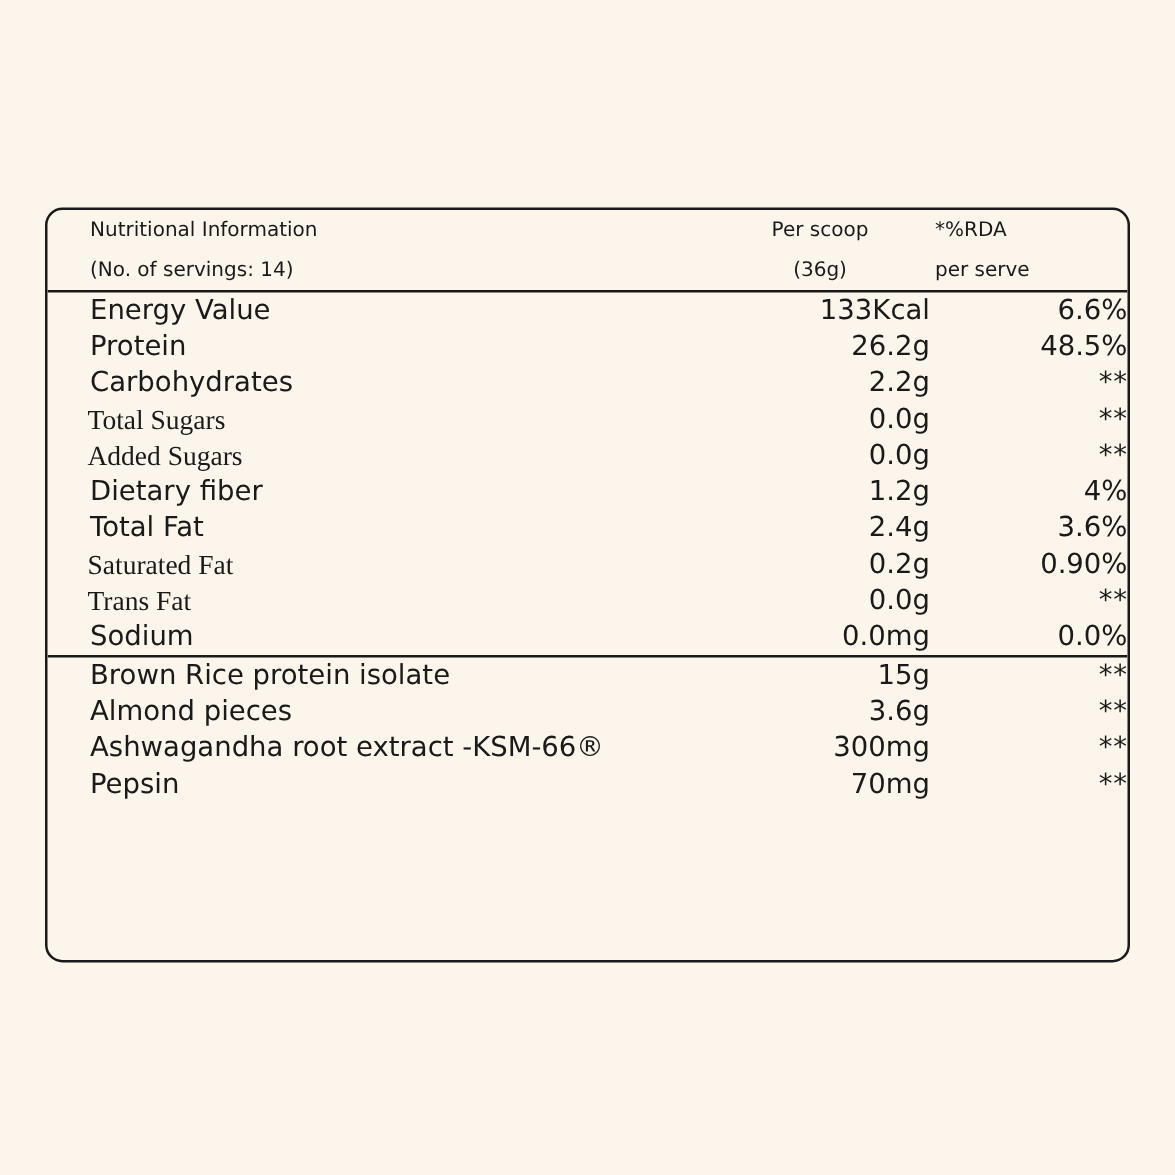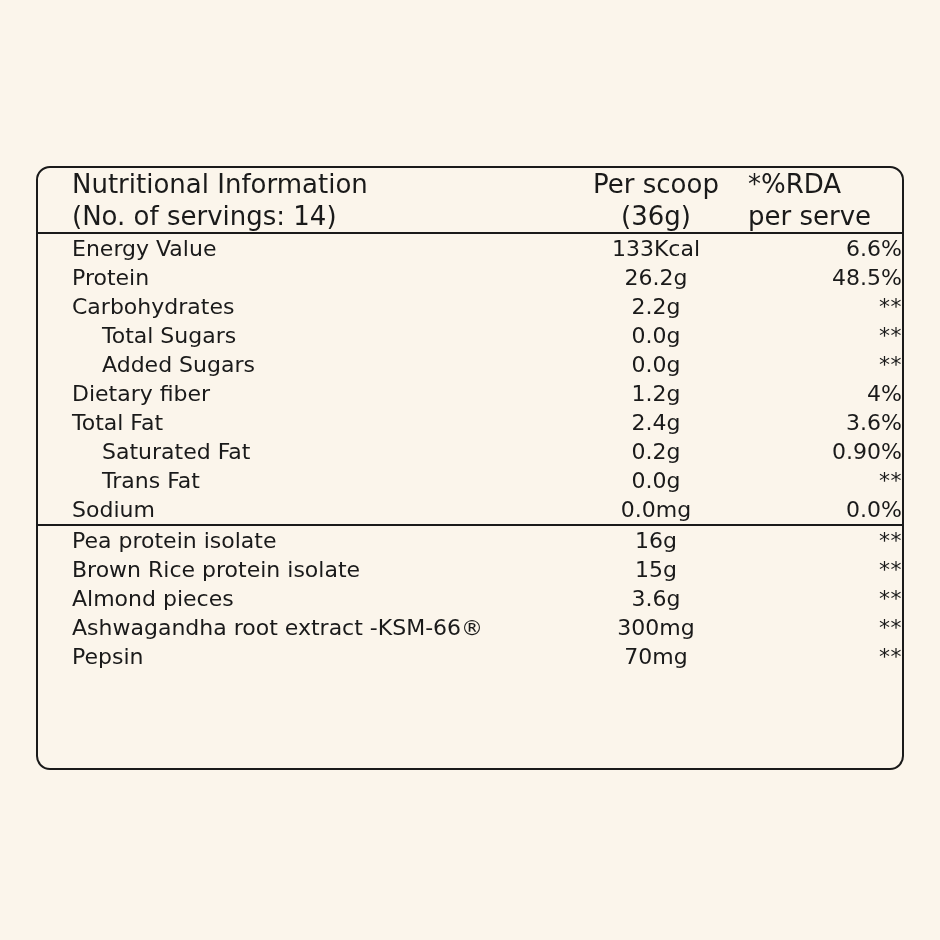--- a/index.html
+++ b/index.html
@@ -41,21 +41,21 @@
   }
 
   
   col.c-label { width: 530px; }
   col.c-value { width: 180px; }
   col.c-rda   { width: 154px; }
 
   .head-row td {
     padding-top: 16px;
     padding-bottom: 14px;
-    font-size: 26px;
+    font-size: 16px;
     line-height: 32px;
   }
   .head-label {
     padding-left: 34px !important;
     text-align: left;
   }
   .head-value {
     text-align: center;
     padding-right: 4px !important;
   }
@@ -71,24 +71,25 @@
     line-height: 29px;
     padding-top: 0px;
     padding-bottom: 0px;
     height: 28.6px;
   }
   .row .lbl {
     padding-left: 34px;
     text-align: left;
   }
   .row .lbl.indent {
-    padding-left: 64px;
+    padding-left: 32px;
+    font-family: Liberation Serif, serif;
   }
   .row .val {
-    text-align: center;
+    text-align: right;
     padding-right: 4px;
   }
   .row .rda {
     text-align: right;
   }
   .stars { letter-spacing: 0.5px; }
 
   .section-gap-top td { padding-top: 10px; margin-left: 27px; }
   .section-gap-bottom td { padding-bottom: 10px; }
 
@@ -180,25 +181,20 @@
         <td class="val">0.0mg</td>
         <td class="rda">0.0%</td>
       </tr>
 
       <tr>
         <td class="sep-cell" colspan="3">
           <div class="sep-inner-thin"></div>
         </td>
       </tr>
 
-      <tr class="row section-gap-top">
-        <td class="lbl">Pea protein isolate</td>
-        <td class="val">16g</td>
-        <td class="rda stars">**</td>
-      </tr>
       <tr class="row">
         <td class="lbl">Brown Rice protein isolate</td>
         <td class="val">15g</td>
         <td class="rda stars">**</td>
       </tr>
       <tr class="row">
         <td class="lbl">Almond pieces</td>
         <td class="val">3.6g</td>
         <td class="rda stars">**</td>
       </tr>

